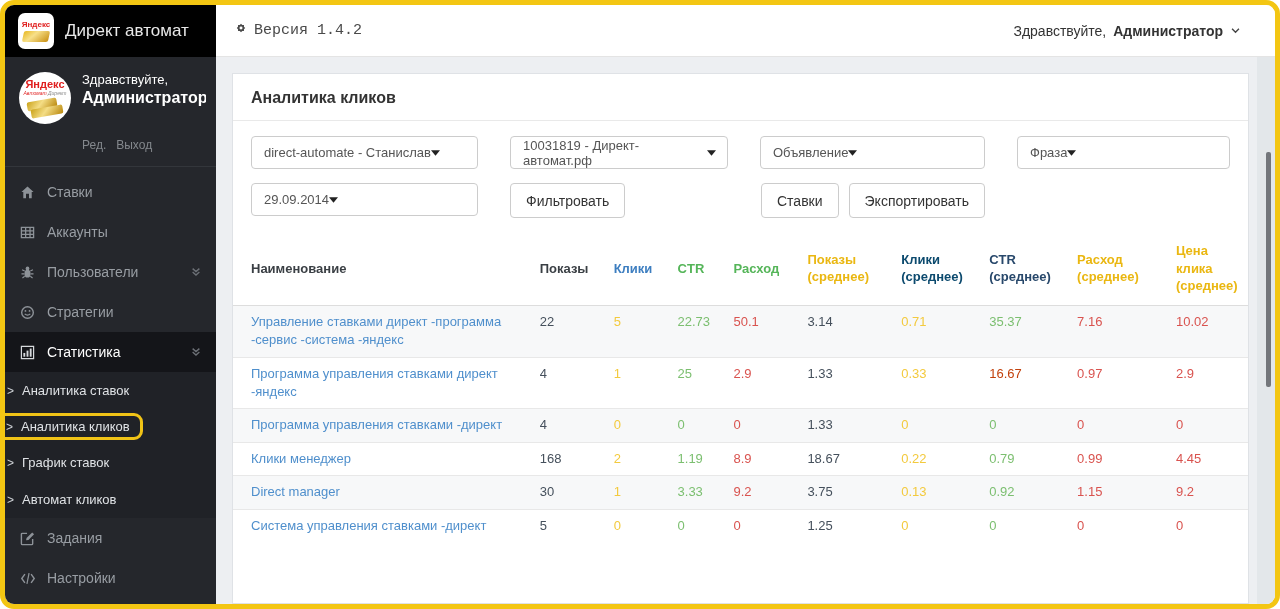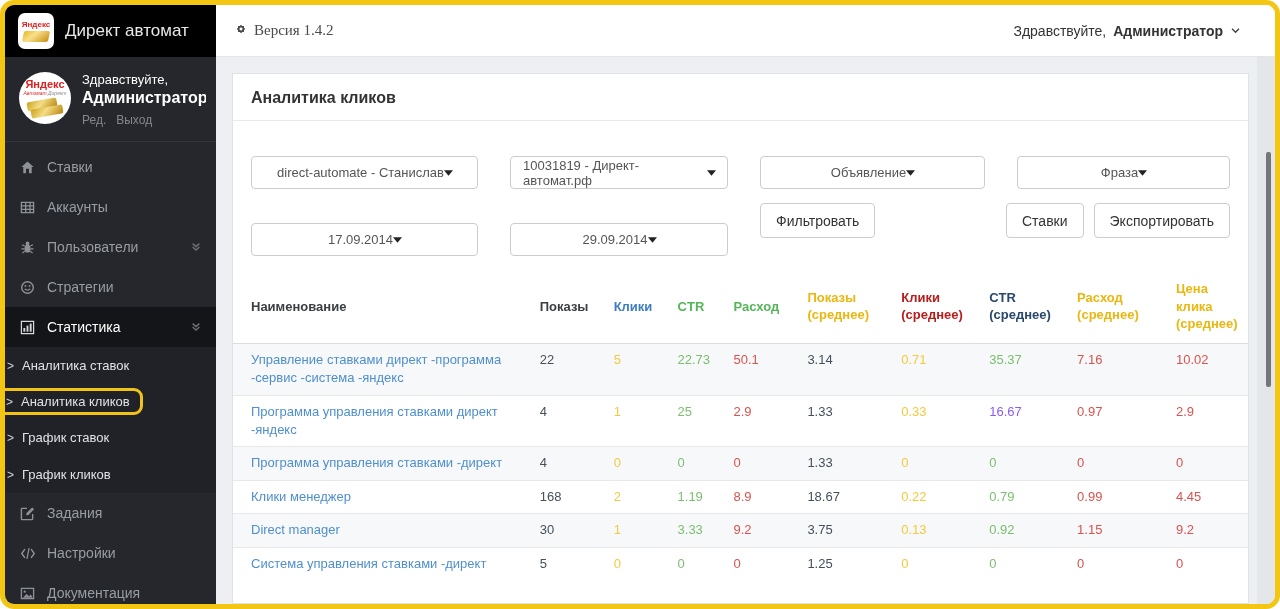--- a/index.html
+++ b/index.html
@@ -4,60 +4,60 @@
 <style>
   html,body{margin:0;padding:0;background:#ffffff;font-family:"Liberation Sans",sans-serif;}
   .frame{position:relative;width:1280px;height:609px;box-sizing:border-box;border:5px solid #f3c613;border-radius:14px;overflow:hidden;background:#edeff2;display:flex;flex-direction:column;}
   
   .topbar{display:flex;height:52px;flex:0 0 52px;}
   .brand{width:211px;flex:0 0 211px;background:#000;color:#e8e8e8;display:flex;align-items:center;gap:11px;padding-left:13px;box-sizing:border-box;font-size:17px;}
   .brand-icon{width:36px;height:36px;border-radius:7px;background:#fff;overflow:hidden;display:flex;flex-direction:column;align-items:center;justify-content:center;}
   .brand-icon .yx{color:#e02020;font-weight:bold;font-size:8px;line-height:9px;}
   .brand-icon .bar{width:26px;height:11px;margin-top:2px;background:linear-gradient(135deg,#e8b923 0%,#f7e08a 40%,#c98f12 100%);transform:skewX(-12deg);border-radius:2px;}
   .topbar-main{flex:1;background:#fff;border-bottom:1px solid #e4e4e4;display:flex;align-items:center;justify-content:space-between;padding:0 34px 0 18px;}
-  .version{display:flex;align-items:center;gap:6px;color:#4a4a4a;font-family:Liberation Serif, serif;font-size:15px;}
+  .version{display:flex;align-items:center;gap:6px;color:#4a4a4a;font-family:Liberation Mono, monospace;font-size:15px;}
   .greeting{display:flex;align-items:center;gap:7px;font-size:14px;color:#333;cursor:pointer;}
   .greeting b{font-weight:bold;}
   .greeting .icon{color:#444;display:flex;}
   
   .bodyrow{flex:1;display:flex;min-height:0;}
   
   .sidebar{width:211px;flex:0 0 211px;background:#25272c;color:#989da3;display:flex;flex-direction:column;}
   .profile{display:flex;gap:11px;padding:15px 10px 13px 14px;border-bottom:1px solid #33363b;}
   .avatar{width:52px;height:52px;flex:0 0 52px;border-radius:50%;background:#fff;overflow:hidden;display:flex;flex-direction:column;align-items:center;justify-content:flex-start;padding-top:7px;box-sizing:border-box;}
   .avatar .yx{color:#e02020;font-weight:bold;font-size:11px;line-height:11px;}
   .avatar .sub{font-size:5px;line-height:6px;color:#888;}
   .avatar .sub .r{color:#e02020;}
   .goldbars{position:relative;width:40px;height:20px;margin-top:2px;}
   .goldbars i{position:absolute;display:block;height:9px;border-radius:2px;background:linear-gradient(135deg,#caa21a 0%,#f4dd85 45%,#b8860b 100%);transform:rotate(-10deg);}
   .goldbars i:nth-child(1){width:30px;left:2px;top:2px;}
   .goldbars i:nth-child(2){width:32px;left:6px;top:9px;}
   .profile-info{min-width:0;line-height:1.25;}
   .profile-greet{color:#fff;font-size:13px;}
   .profile-name{color:#fff;font-weight:bold;font-size:16px;white-space:nowrap;overflow:hidden;}
   .profile-links{margin-top:5px;font-size:12px;color:#84888d;display:flex;gap:10px;}
-  .profile-links span{cursor:pointer;}
+  .profile-links span{cursor:pointer;margin-top:25px;}
   .menu{padding-top:5px;font-size:14px;}
   .menu-item{display:flex;align-items:center;gap:11px;padding:12px 14px;cursor:pointer;}
   .menu-item .icon{width:17px;display:flex;justify-content:center;color:#8d9298;flex:0 0 17px;}
   .menu-item .chev{margin-left:auto;color:#6d7177;display:flex;}
   .menu-group{background:#202227;}
   .menu-item.stat-head{background:#141519;color:#fff;}
   .menu-item.stat-head .icon{color:#d6d9dc;}
   .submenu-item{display:flex;align-items:center;padding:8px 14px 8px 0;font-size:13px;color:#dfe2e5;cursor:pointer;}
   .submenu-item .inner{display:inline-flex;align-items:center;gap:8px;padding:3px 10px 3px 2px;}
   .submenu-item .inner::before{content:">";color:#cfd3d7;font-size:12px;}
   .submenu-item .inner.hl{border:3px solid #f0c316;border-radius:9px;padding:3px 10px 3px 6px;margin:-4px 0 -4px -8px;}
   
   .content{flex:1;position:relative;background:#edeff2;padding:16px 26px 0 16px;box-sizing:border-box;min-width:0;}
   .panel{background:#fff;border:1px solid #dfe2e6;min-height:100%;box-sizing:border-box;}
   .panel-h{padding:15px 18px 13px;font-size:16px;font-weight:bold;color:#333;border-bottom:1px solid #e9e9e9;}
   .filters{padding:15px 18px 0;}
   .frow{display:grid;grid-template-columns:227px 218px 225px 213px;justify-content:space-between;margin-bottom:14px;align-items:start;}
-  .select{height:33px;box-sizing:border-box;border:1px solid #ccc;border-radius:4px;background:#fff;display:flex;align-items:center;justify-content:center;padding:0 11px 0 12px;font-size:13px;color:#555;cursor:pointer;margin-top:20px;}
+  .select{height:33px;box-sizing:border-box;border:1px solid #ccc;border-radius:4px;background:#fff;display:flex;align-items:center;justify-content:flex-start;padding:0 11px 0 12px;font-size:13px;color:#555;cursor:pointer;}
   .select .icon{color:#222;display:flex;}
   .btn{height:35px;box-sizing:border-box;border:1px solid #ccc;border-radius:4px;background:#fff;padding:0 15px;font-size:14px;color:#333;font-family:"Liberation Sans",sans-serif;cursor:pointer;}
   .btn-right{display:flex;gap:10px;justify-content:flex-end;}
   
   table{width:100%;border-collapse:collapse;font-size:13px;margin-top:6px;}
   thead th{text-align:left;font-weight:bold;padding:10px 8px;vertical-align:middle;line-height:1.35;border-bottom:1px solid #ddd;}
   thead th:first-child{padding-left:18px;}
   tbody td{padding:7px 8px;vertical-align:top;line-height:1.42;border-top:1px solid #e8e8e8;}
   tbody td:first-child{padding-left:18px;}
   tbody tr:nth-child(odd){background:#f7f8f9;}
@@ -192,21 +192,21 @@
                 <span>Аналитика кликов</span>
               </span>
             </div>
             <div class="submenu-item">
               <span class="inner">
                 <span>График ставок</span>
               </span>
             </div>
             <div class="submenu-item">
               <span class="inner">
-                <span>График кликов</span>
+                <span>Автомат кликов</span>
               </span>
             </div>
           </div>
           <div class="menu-item">
             <span class="icon">
               <svg viewBox="0 0 16 16" width="15" height="15">
                 <path d="M13.5 8.5v5a1 1 0 0 1-1 1h-10a1 1 0 0 1-1-1v-10a1 1 0 0 1 1-1h5" fill="none" stroke="currentColor" stroke-width="1.5"></path>
                 <path d="M6.5 9.8 7 7.5 13 1.5 15 3.5 9 9.5 6.5 9.8Z" fill="currentColor"></path>
               </svg>
             </span>
@@ -266,28 +266,20 @@
             <div class="select">
               <span>Фраза</span>
               <span class="icon">
                   <svg viewBox="0 0 10 6" width="9" height="6">
                     <path d="M0 0 H10 L5 6Z" fill="currentColor"></path>
                   </svg>
                 </span>
             </div>
           </div>
           <div class="frow">
-            <div class="select">
-              <span>17.09.2014</span>
-              <span class="icon">
-                  <svg viewBox="0 0 10 6" width="9" height="6">
-                    <path d="M0 0 H10 L5 6Z" fill="currentColor"></path>
-                  </svg>
-                </span>
-            </div>
             <div class="select">
               <span>29.09.2014</span>
               <span class="icon">
                   <svg viewBox="0 0 10 6" width="9" height="6">
                     <path d="M0 0 H10 L5 6Z" fill="currentColor"></path>
                   </svg>
                 </span>
             </div>
             <div>
               <button class="btn">Фильтровать</button>
@@ -312,21 +304,21 @@
               <col style="width:80px">
           </colgroup>
           <thead>
               <tr id="thead-row">
                 <th style="color: rgb(58, 63, 68);">Наименование</th>
                 <th style="color: rgb(58, 63, 68);">Показы</th>
                 <th style="color: rgb(61, 126, 192);">Клики</th>
                 <th style="color: rgb(85, 181, 89);">CTR</th>
                 <th style="color: rgb(85, 181, 89);">Расход</th>
                 <th style="color: rgb(234, 183, 17);">Показы (среднее)</th>
-                <th style="color: #b91c1c;">Клики (среднее)</th>
+                <th style="color: #0c4a6e;">Клики (среднее)</th>
                 <th style="color: rgb(40, 72, 107);">CTR (среднее)</th>
                 <th style="color: rgb(234, 183, 17);">Расход (среднее)</th>
                 <th style="color: rgb(234, 183, 17);">Цена клика (среднее)</th>
               </tr>
             </thead>
           <tbody id="tbody">
               <tr>
                 <td class="name"><a style="color: rgb(79, 143, 204);">Управление ставками директ -программа -сервис -система -яндекс</a></td>
                 <td style="color: rgb(69, 80, 92);">22</td>
                 <td style="color: rgb(243, 202, 62);">5</td>
@@ -339,21 +331,21 @@
                 <td style="color: rgb(217, 83, 79);">10.02</td>
               </tr>
               <tr>
                 <td class="name"><a style="color: rgb(79, 143, 204);">Программа управления ставками директ -яндекс</a></td>
                 <td style="color: rgb(69, 80, 92);">4</td>
                 <td style="color: rgb(243, 202, 62);">1</td>
                 <td style="color: rgb(124, 191, 112);">25</td>
                 <td style="color: rgb(217, 83, 79);">2.9</td>
                 <td style="color: rgb(69, 80, 92);">1.33</td>
                 <td style="color: rgb(243, 202, 62);">0.33</td>
-                <td style="color: #8b5cf6;">16.67</td>
+                <td style="color: #c2410c;">16.67</td>
                 <td style="color: rgb(217, 83, 79);">0.97</td>
                 <td style="color: rgb(217, 83, 79);">2.9</td>
               </tr>
               <tr>
                 <td class="name"><a style="color: rgb(79, 143, 204);">Программа управления ставками -директ</a></td>
                 <td style="color: rgb(69, 80, 92);">4</td>
                 <td style="color: rgb(243, 202, 62);">0</td>
                 <td style="color: rgb(124, 191, 112);">0</td>
                 <td style="color: rgb(217, 83, 79);">0</td>
                 <td style="color: rgb(69, 80, 92);">1.33</td>

